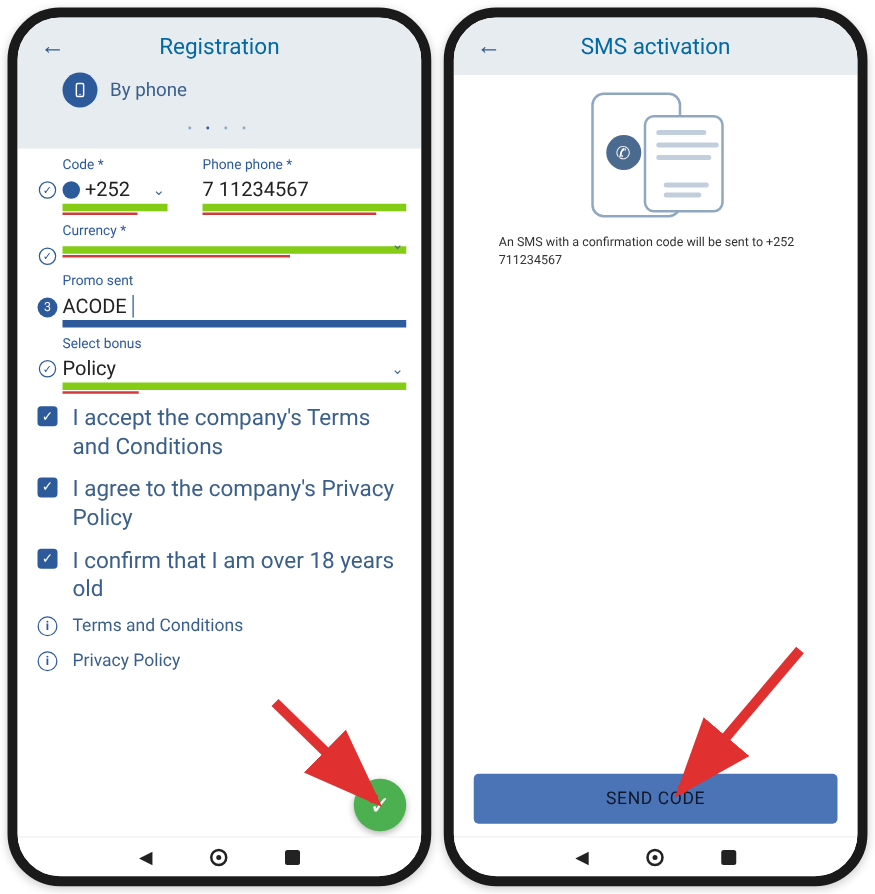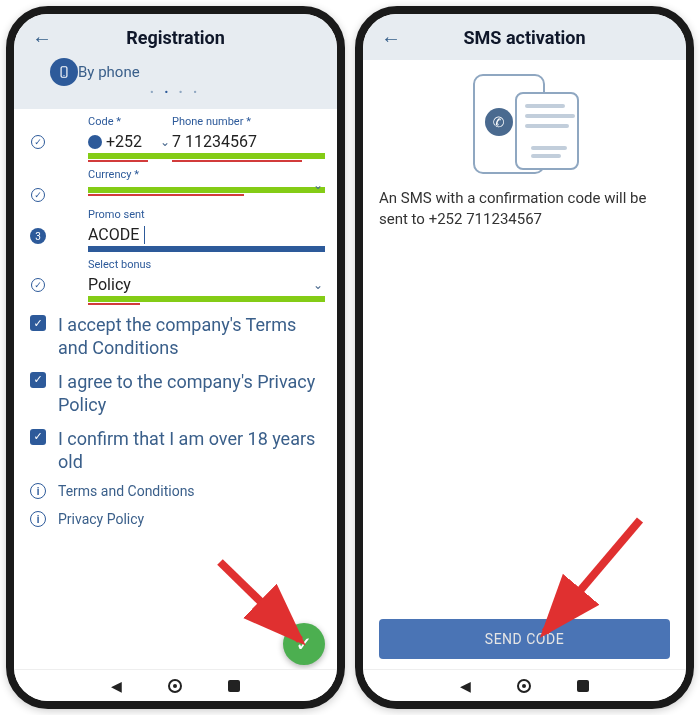--- a/index.html
+++ b/index.html
@@ -40,27 +40,28 @@
   .back {
     position: absolute;
     left: 8px;
     top: 0;
     font-size: 20px;
     color: #335c88;
     cursor: pointer;
   }
   .title {
     font-size: 18px;
-    font-weight: 700;
-    color: #0f172a;
+    font-weight: 400;
+    color: #0369a1;
   }
   .byphone {
     display: flex;
     align-items: center;
-    margin: 8px 0 0 26px;
+    gap: 10px;
+    margin: 8px 0 10px 26px;
     color: #3a5f8a;
     font-size: 15px;
   }
   .phone-badge {
     width: 28px; height: 28px; border-radius: 50%;
     background: #2d5a9a;
     display: flex; align-items: center; justify-content: center;
   }
   .dots { text-align: center; color: #8fa7c1; font-size: 11px; letter-spacing: 4px; padding-bottom:4px;}
   .dots .active { color:#2d5a9a; }
@@ -90,22 +91,21 @@
     font-size: 9px; color:#2d5a9a;
   }
   .dot-num {
     width: 16px; height: 16px; border-radius: 50%;
     background:#2d5a9a; color:#fff; font-size:10px;
     display:flex;align-items:center;justify-content:center;
   }
   .fields {
     flex: 1;
     display: flex;
-    gap: 0;
-    margin-left: 38px;
+    gap: 28px;
   }
   .field {
     flex: 1;
     position: relative;
   }
   .flabel {
     font-size: 11px;
     color: #2d5a9a;
     margin-bottom: 2px;
     display: block;
@@ -192,25 +192,25 @@
   .illus {
     align-self:center;
     width:120px;height:100px;
     position:relative;
     margin-bottom:14px;
   }
   .illus .bigp{position:absolute;left:8px;top:0;width:72px;height:100px;border:2px solid #8fa7c1;border-radius:10px;background:#fff;}
   .illus .smallp{position:absolute;right:6px;top:18px;width:64px;height:78px;border:2px solid #8fa7c1;border-radius:8px;background:#fff;}
   .illus .circ2{position:absolute;left:20px;top:34px;width:28px;height:28px;border-radius:50%;background:#4a6a8f;display:flex;align-items:center;justify-content:center;color:#fff;font-size:14px;z-index:2;}
   .illus .line{position:absolute;background:#c2cedb;height:4px;border-radius:2px;}
-  .msg {font-size:15px;color:#333;line-height:1.4;}
+  .msg {font-size:10px;color:#333;line-height:1.4;margin-left:20px;}
   .sendbtn {
     margin-top:auto;
     background:#4a74b5;
-    color:#e5e5e5;
+    color:#0f172a;
     text-align:center;
     padding:12px;
     border-radius:4px;
     font-size:14px;
     letter-spacing:.5px;
   }
   .arrow {
     position:absolute;
     pointer-events:none;
   }
@@ -247,21 +247,21 @@
         <div class="field" style="flex:0 0 84px">
           <span class="flabel">Code *</span>
           <div class="fval">
             <span class="globe"></span>
             <span>+252</span>
             <span class="chev">⌄</span>
           </div>
           <div class="redline"></div>
         </div>
         <div class="field">
-          <span class="flabel">Phone number *</span>
+          <span class="flabel">Phone phone *</span>
           <div class="fval">
             <span>7 11234567</span>
           </div>
           <div class="redline" style="width:85%"></div>
         </div>
       </div>
     </div>
 
     <div class="row">
       <div class="marker">

